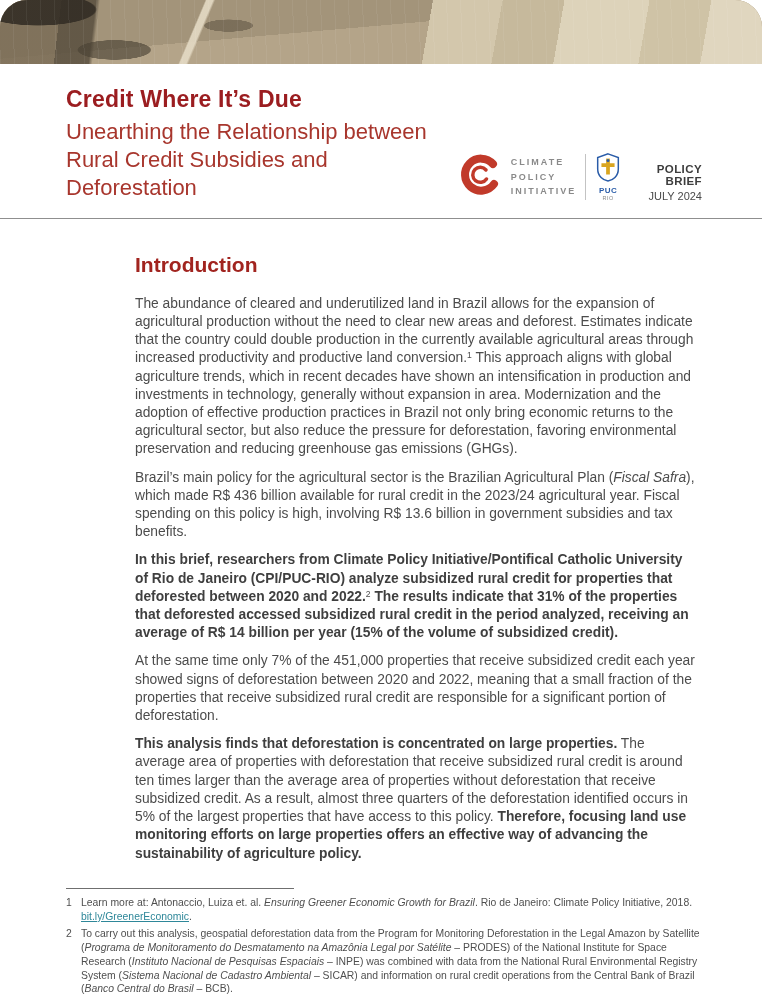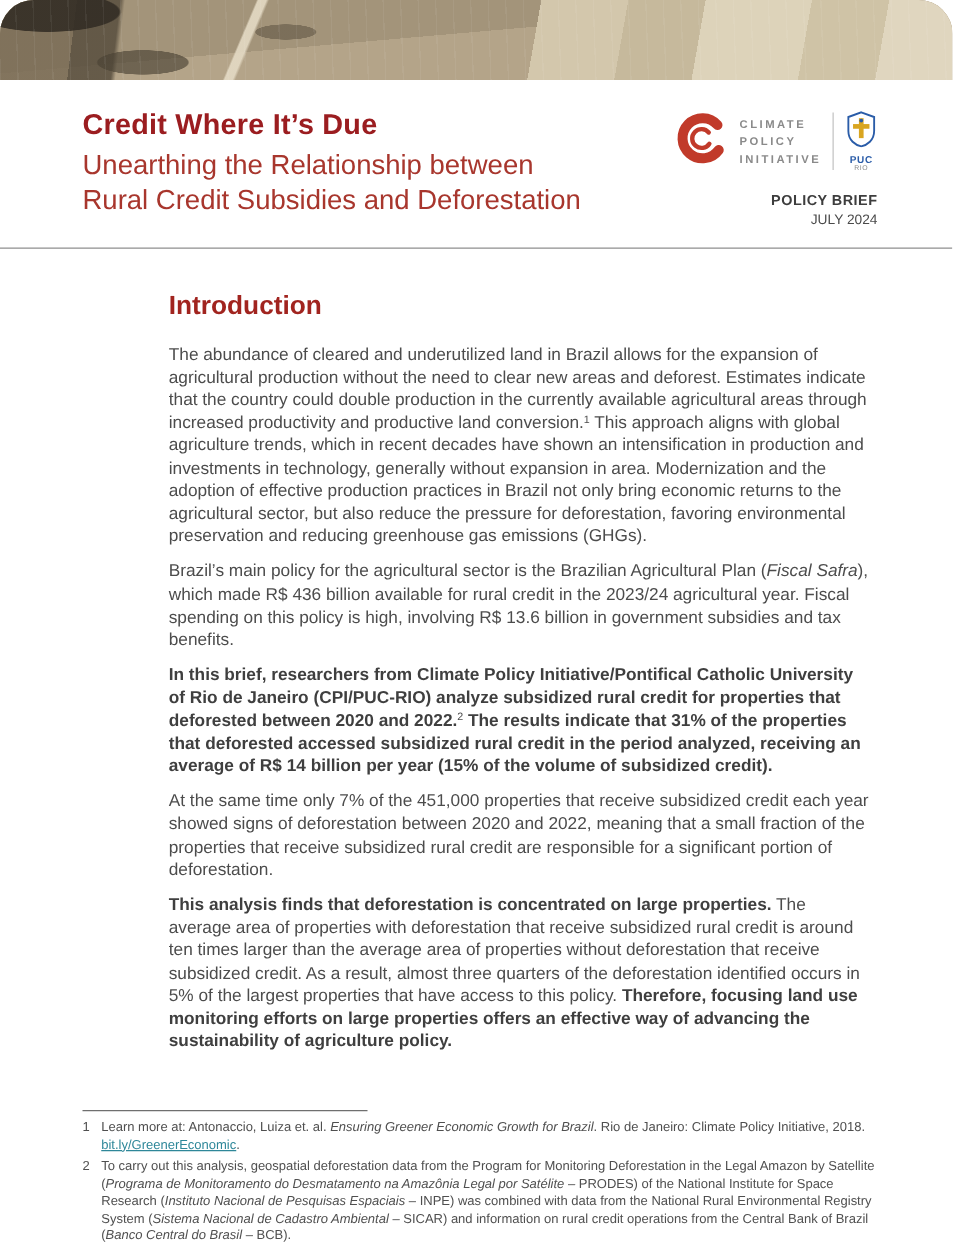--- a/index.html
+++ b/index.html
@@ -29,21 +29,21 @@
   .header{
     display:flex;justify-content:space-between;
     padding:22px 60px 0 66px;
   }
   .title{
     margin:0 0 5px;
     font-size:23px;font-weight:bold;color:#9b1d20;letter-spacing:.2px;
   }
   .subtitle{font-size:22px;color:#a8362d;line-height:1.27;font-weight:400;}
   .subtitle span{display:block;}
-  .header-right{display:flex;flex-direction:column;align-items:flex-end;padding-top:2px;}
+  .header-right{display:flex;align-items:flex-end;padding-top:2px;}
   .logo-row{display:flex;align-items:center;gap:9px;}
   .org-text{
     font-size:9px;font-weight:bold;letter-spacing:2px;color:#8a8a8a;line-height:1.6;
   }
   .org-text span{display:block;}
   .logo-divider{width:1px;height:46px;background:#c3c3c3;}
   .crest-block{display:flex;flex-direction:column;align-items:center;line-height:1;justify-content:flex-end;}
   .crest-label{font-size:8px;font-weight:bold;color:#2a5ca8;margin-top:2px;letter-spacing:.5px;}
   .crest-sub{font-size:5.5px;color:#8a8a8a;margin-top:1px;letter-spacing:.5px;}
   .meta{text-align:right;margin-top:16px;}

